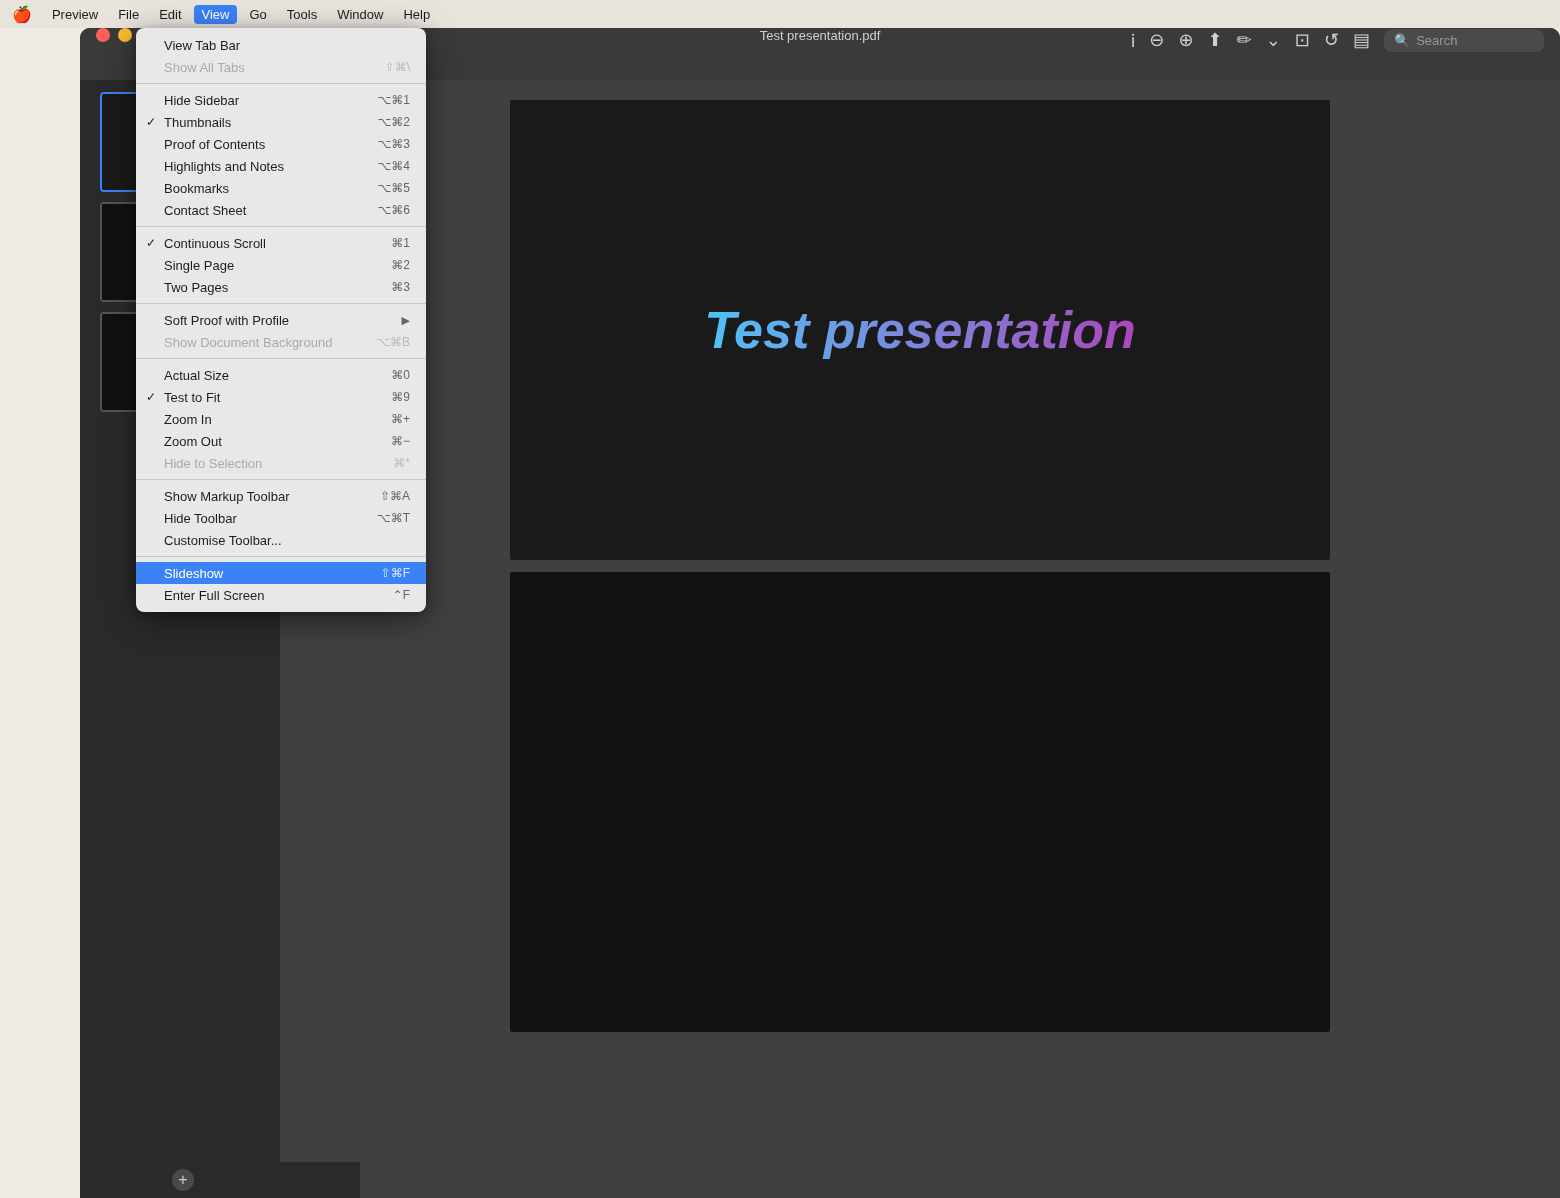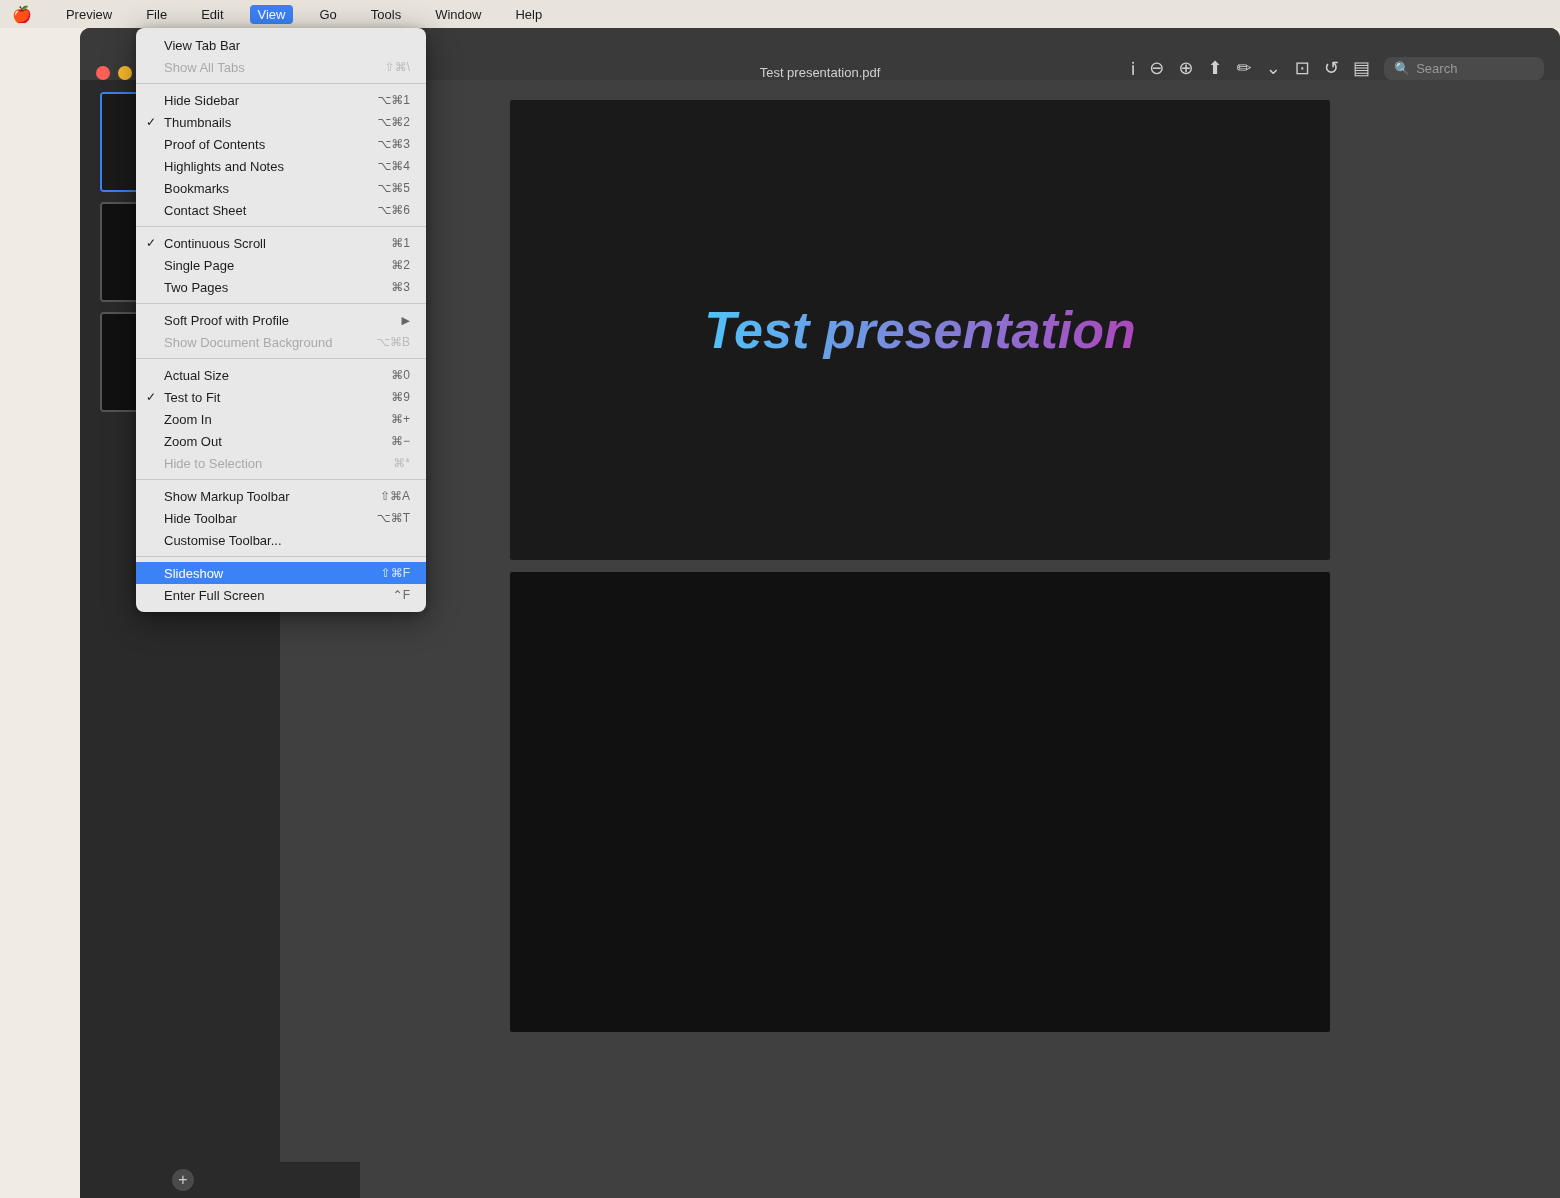--- a/index.html
+++ b/index.html
@@ -28,21 +28,20 @@
       font-size: 16px;
       margin-right: 8px;
       color: #1d1d1f;
     }
     .menubar-item {
       font-size: 13px;
       color: #1d1d1f;
       padding: 2px 8px;
       border-radius: 4px;
       cursor: default;
-      margin-left: 14px;
     }
     .menubar-item.active {
       background: #3b82f6;
       color: #ffffff;
     }
 
     
     .app-window {
       position: absolute;
       top: 28px;
@@ -52,21 +51,21 @@
       background: #1e1e1e;
       border-radius: 10px 10px 0 0;
       overflow: hidden;
     }
 
     
     .window-titlebar {
       height: 52px;
       background: #3a3a3a;
       display: flex;
-      align-items: flex-end;
+      align-items: flex-start;
       padding: 0 16px;
       gap: 12px;
       position: relative;
     }
     .traffic-lights {
       display: flex;
       gap: 8px;
       align-items: center;
     }
     .traffic-light {

